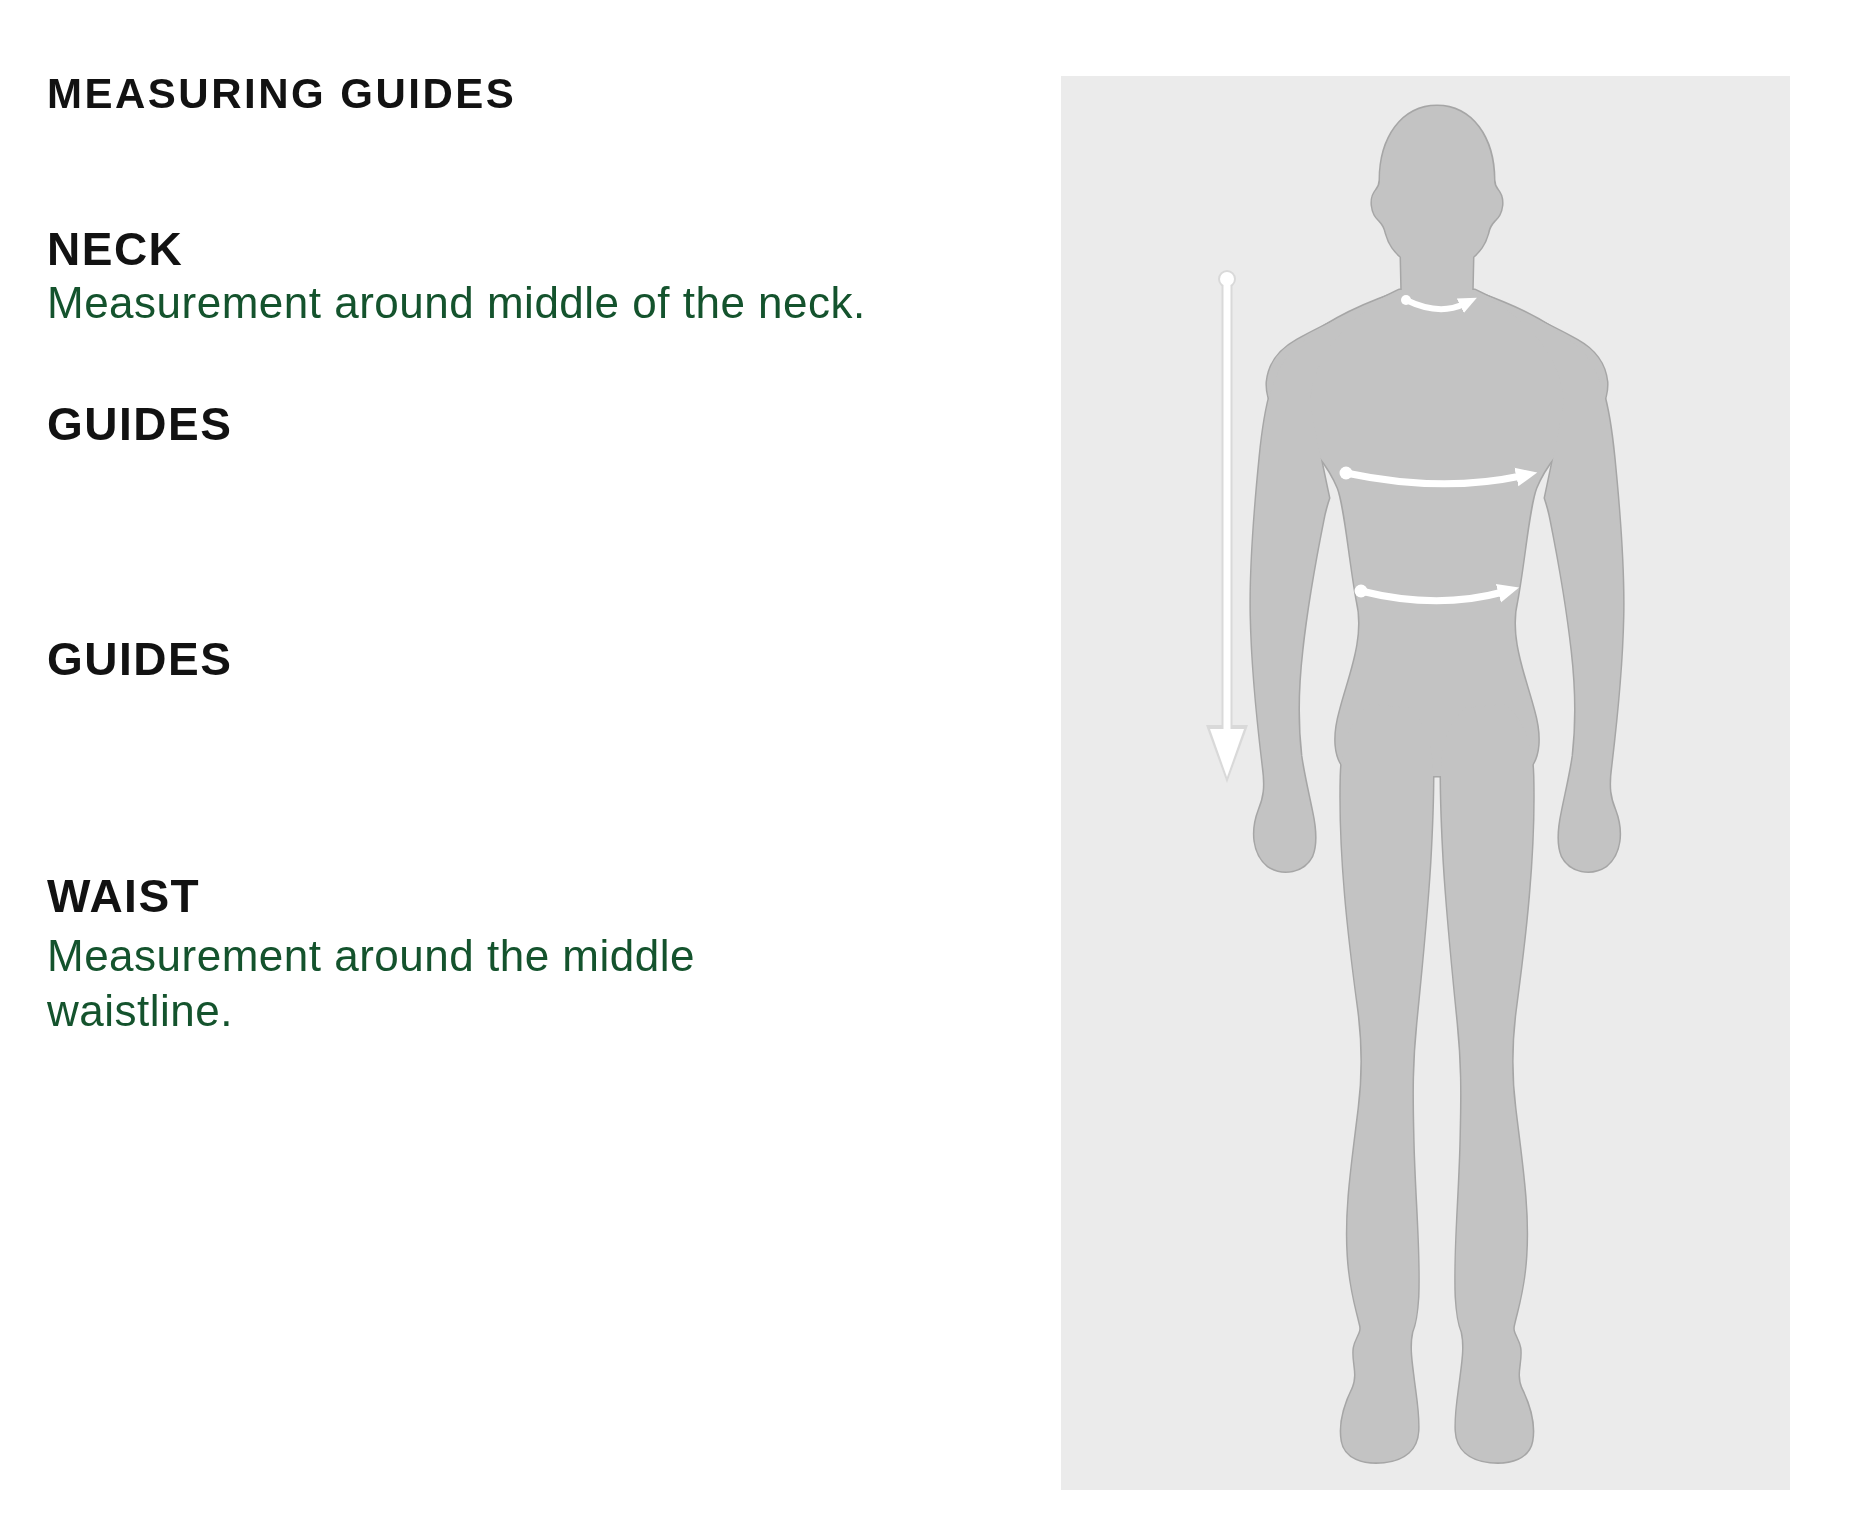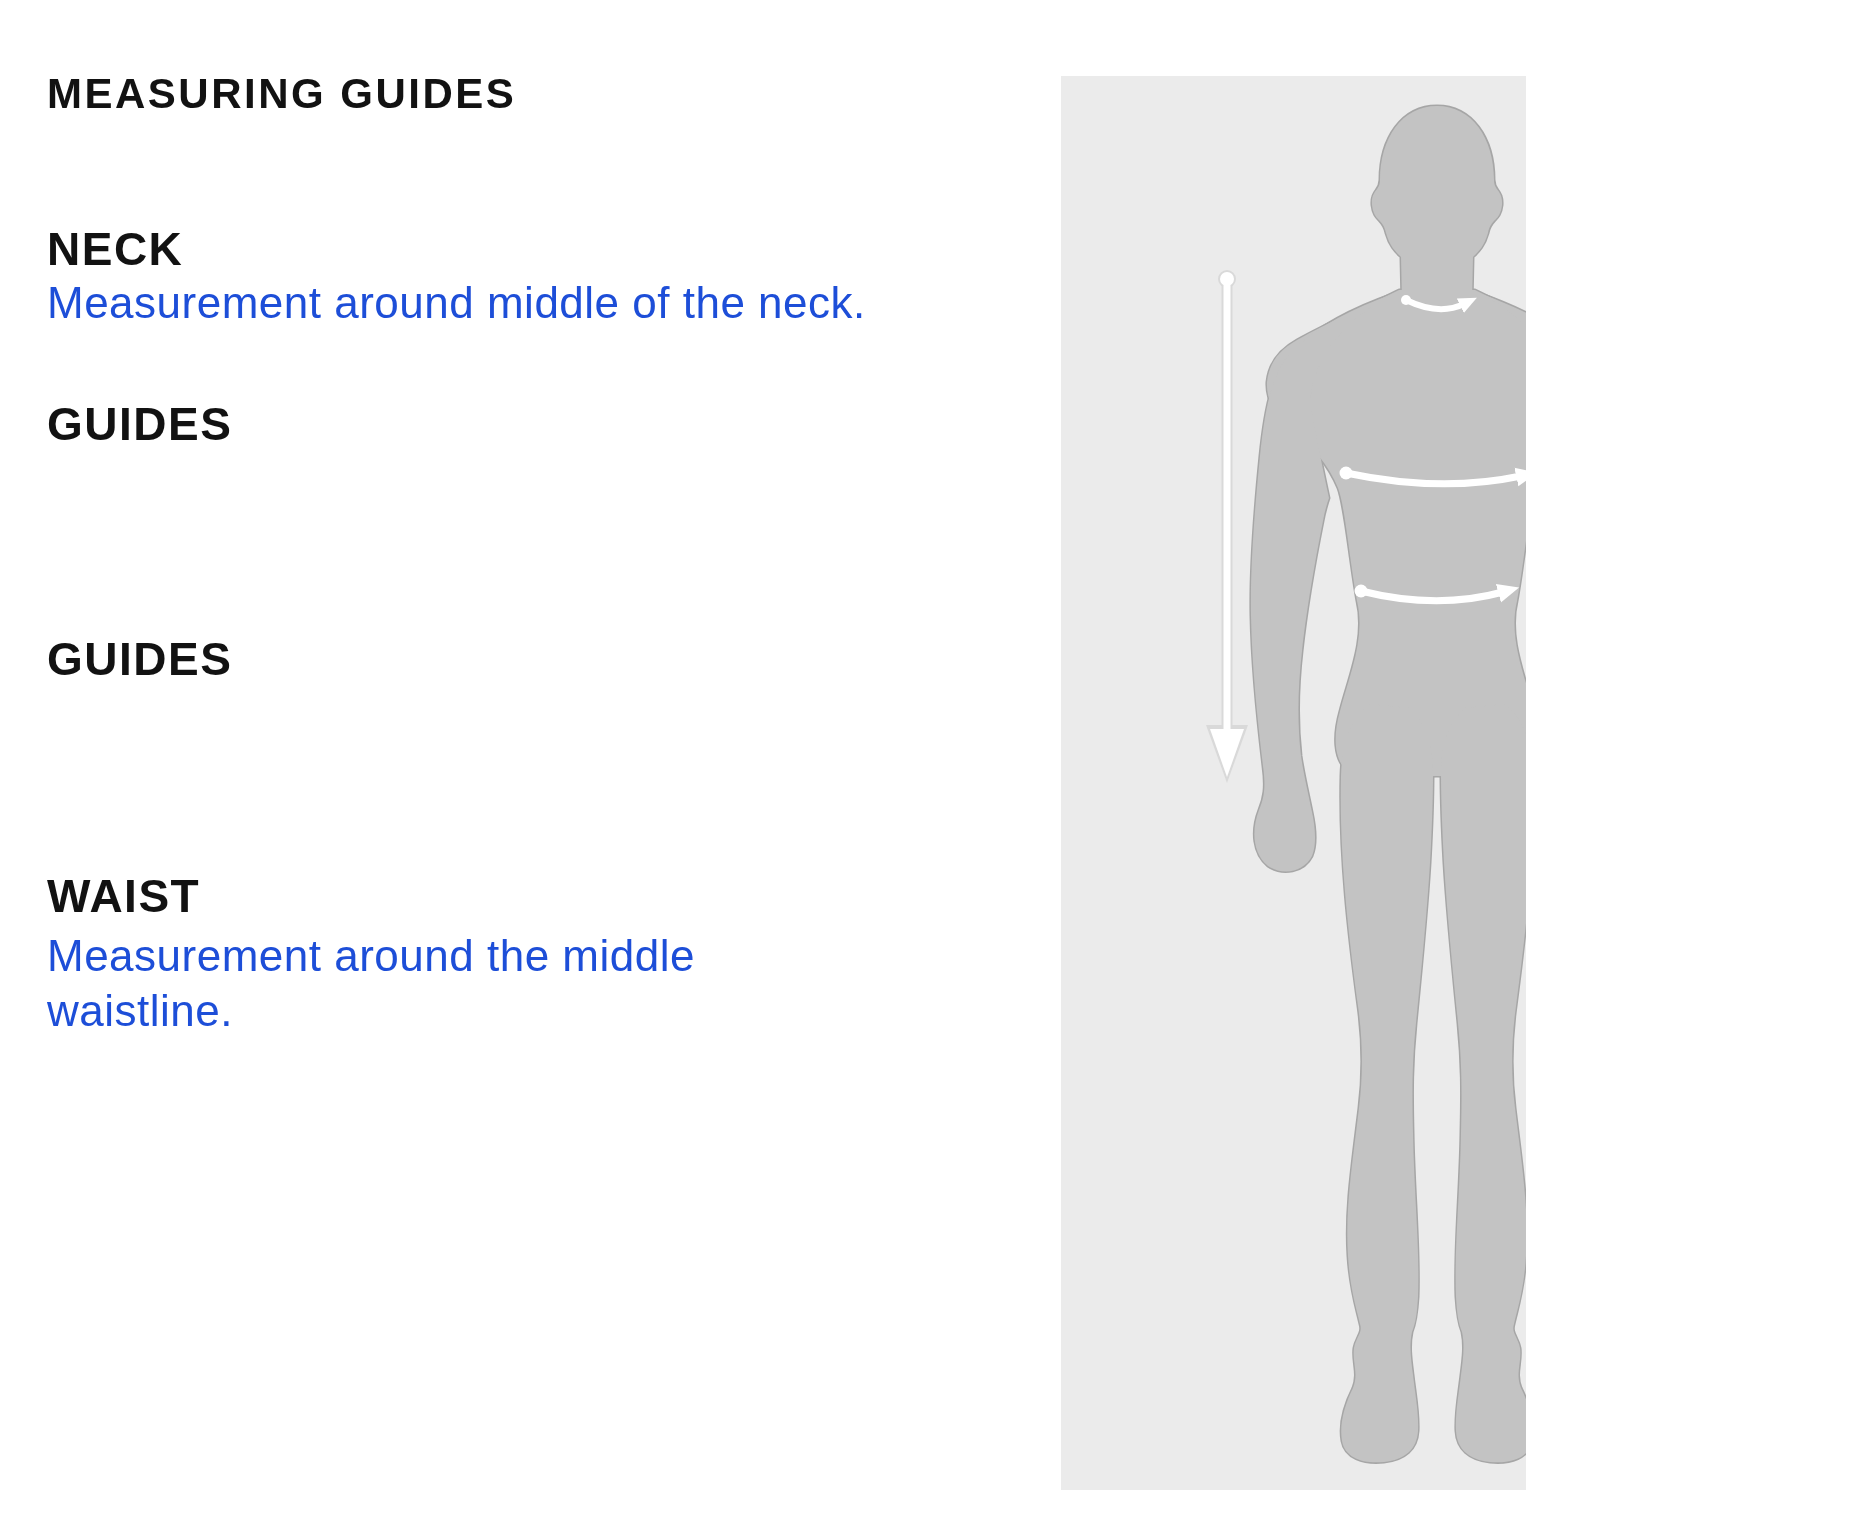--- a/index.html
+++ b/index.html
@@ -1,38 +1,38 @@
 <!DOCTYPE html>
 <html><head>
 <meta charset="utf-8">
 <style>
   * { margin:0; padding:0; box-sizing:border-box; }
   html,body { background:#ffffff; }
   .page {
     position:relative;
-    width:1526px;
+    width:1859px;
     height:1532px;
     background:#ffffff;
     overflow:hidden;
     font-family:"Liberation Sans", sans-serif;
   }
   .page-title {
     position:absolute; left:47px; top:73px;
     font-size:42px; line-height:42px; font-weight:700;
     letter-spacing:2.5px; color:#121212;
   }
   .section-heading {
     position:absolute; left:47px;
     font-size:46px; line-height:46px; font-weight:700;
     letter-spacing:1.5px; color:#121212;
   }
   .section-desc {
     position:absolute; left:47px;
     font-size:44px; line-height:55px; font-weight:400;
-    letter-spacing:0.5px; color:#1d4ed8;
+    letter-spacing:0.5px; color:#14532d;
     white-space:pre-line;
   }
   #neck-h  { top:219px;margin-top:7px; }  #neck-p  { top:275px; }
   #sleeve-h{ top:401px; }  #sleeve-p{ top:453px; }
   #chest-h { top:636px; }  #chest-p { top:688px; }
   #waist-h { top:873px; }  #waist-p { top:928px; }
 
   .figure-panel {
     position:absolute; left:1061px; top:76px;
     width:729px; height:1414px;

